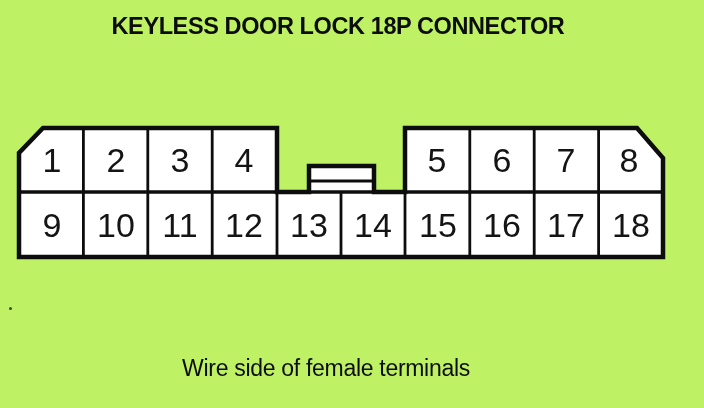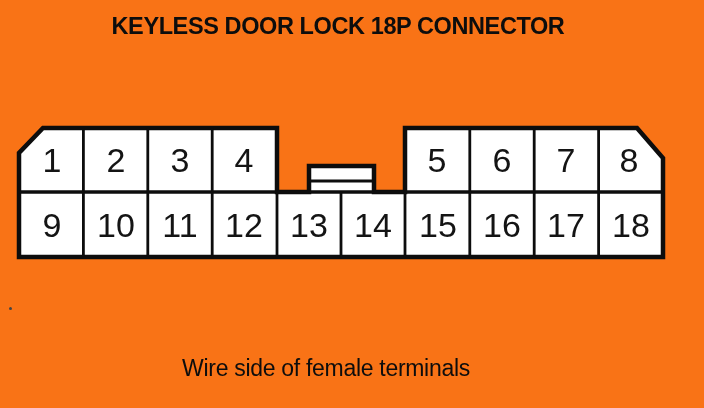--- a/index.html
+++ b/index.html
@@ -4,21 +4,21 @@
 <style>
   html, body {
     margin: 0;
     padding: 0;
     background: #ffffff;
   }
   .page {
     position: relative;
     width: 704px;
     height: 408px;
-    background: #f97316;
+    background: #bef264;
     overflow: hidden;
     font-family: "Liberation Sans", sans-serif;
     color: #0d0d0d;
   }
   .title {
     position: absolute;
     top: 13px;
     left: 0;
     width: 704px;
     text-align: center;

